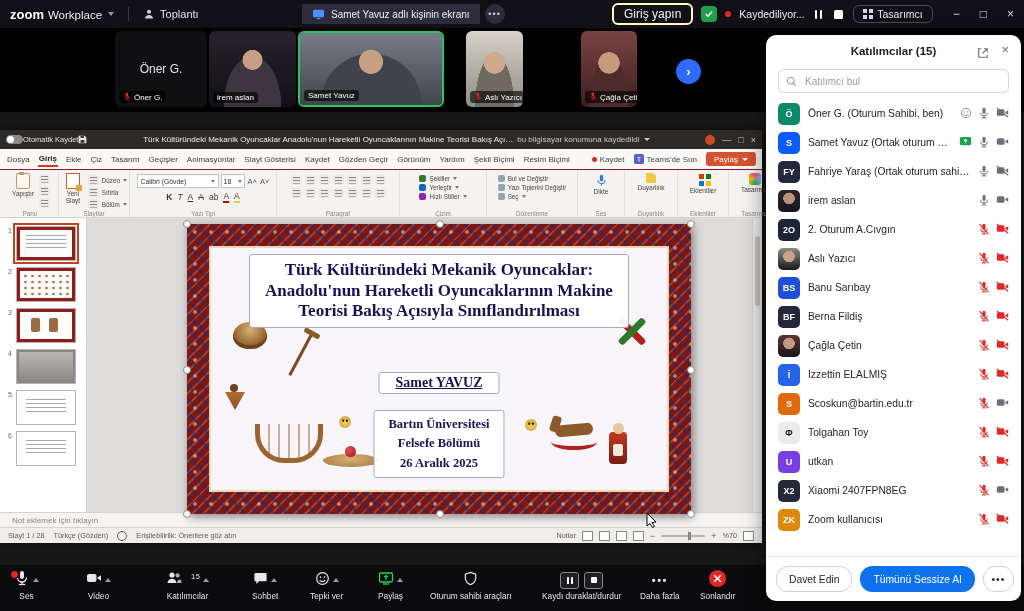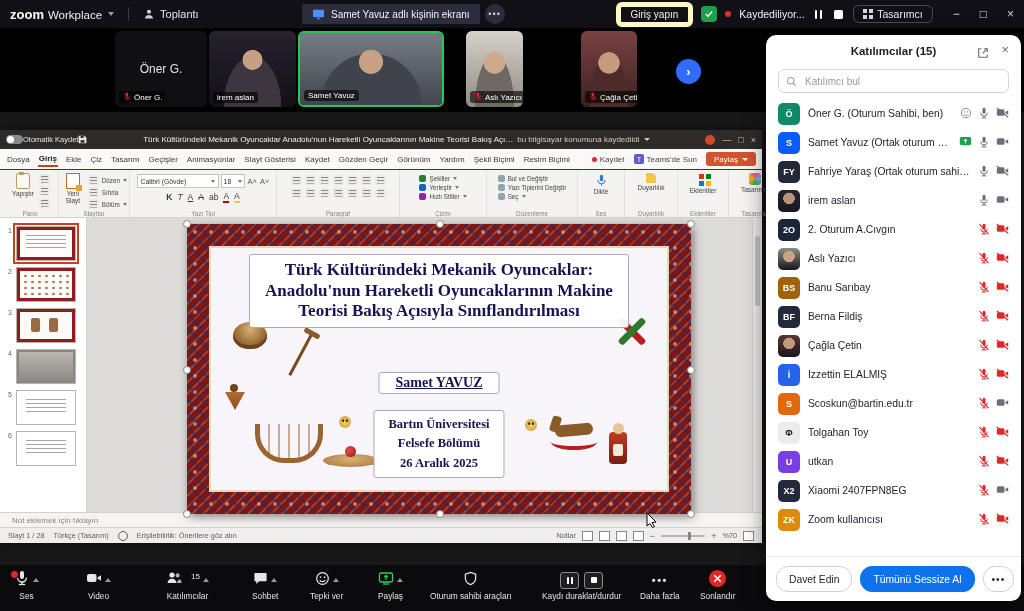--- a/index.html
+++ b/index.html
@@ -10,21 +10,21 @@
   .tb-left{display:flex;align-items:center;gap:6px;padding-left:10px;}
   .logo b{font-size:13px;font-weight:bold;color:#fff;}
   .logo .wp{font-size:11.5px;margin-left:4px;color:#f0f0f4;}
   .chev-dn{width:0;height:0;border-left:3.5px solid transparent;border-right:3.5px solid transparent;border-top:4px solid #9a9aa4;}
   .tb-sep{width:1px;height:14px;background:#3a3a44;margin:0 8px;}
   .tb-tab{display:flex;align-items:center;gap:5px;font-size:11px;color:#e4e4ea;}
   .share-wrap{position:absolute;left:302px;top:4px;display:flex;align-items:center;gap:5px;}
   .share-pill{height:20px;display:flex;align-items:center;gap:6px;background:#2c2c3c;border-radius:0;padding:0 10px;font-size:10px;color:#f0f0f6;}
   .pill-more{width:20px;height:20px;border-radius:50%;background:#2c2c3c;color:#cfcfda;font-size:9px;display:flex;align-items:center;justify-content:center;letter-spacing:1px;}
   .tb-right{margin-left:auto;display:flex;align-items:center;gap:8px;padding-right:10px;}
-  .signin{background:none;border:5px solid #fef9c3;border-radius:6px;color:#f0f0f6;font-size:10px;padding:2px 10px;font-family:inherit;}
+  .signin{background:none;border:2px solid #fef9c3;border-radius:6px;color:#f0f0f6;font-size:12px;padding:2px 10px;font-family:inherit;}
   .shield{width:16px;height:16px;border-radius:4px;background:#1CA04A;display:flex;align-items:center;justify-content:center;}
   .rec-dot{width:6px;height:6px;border-radius:50%;background:#E02828;}
   .rec-text{font-size:10.5px;color:#f0f0f6;}
   .rp{display:inline-flex;gap:2.5px;padding:2px;}
   .rp i{width:2.5px;height:9px;background:#fff;border-radius:1px;}
   .rs{width:9px;height:9px;background:#fff;border-radius:1.5px;margin:0 2px;}
   .view-btn{display:flex;align-items:center;border:1px solid #4a4a54;border-radius:6px;background:none;color:#ececf2;font-size:10.5px;padding:2px 9px;font-family:inherit;}
   .grid-ic{width:4px;height:4px;background:#d6d6dd;box-shadow:6px 0 #d6d6dd,0 6px #d6d6dd,6px 6px #d6d6dd;margin-right:10px;margin-bottom:6px;}
   .win{font-size:12px;color:#d6d6dd;margin-left:12px;}
   
@@ -606,21 +606,21 @@
         </div>
         <div class="vscroll"></div>
       </div>
     </div>
 
     <div class="ppt-notes">Not eklemek için tıklayın</div>
 
     <div class="ppt-status">
       <div class="st-l">
         <span>Slayt 1 / 28</span>
-        <span>Türkçe (Tasarım)</span>
+        <span>Türkçe (Gözden)</span>
         <span class="acc-ic"></span>
         <span>Erişilebilirlik: Önerilere göz atın</span>
       </div>
       <div class="st-r">
         <span>Notlar</span>
         <span class="vic"></span>
         <span class="vic"></span>
         <span class="vic"></span>
         <span class="vic"></span>
         <span class="zm">−</span>
@@ -758,21 +758,21 @@
                 <line x1="2" y1="1.5" x2="14" y2="14.8" stroke="#E02828" stroke-width="1.5"></line>
               </svg></span>
             <span><svg width="13" height="13" viewBox="0 0 16 16">
                 <rect x="1" y="4" width="9.5" height="8" rx="2" fill="#E02828"></rect>
                 <path d="M11.5 7.5 15 5.2v5.6l-3.5-2.3z" fill="#E02828"></path>
                 <line x1="1" y1="2.5" x2="15" y2="13.8" stroke="#E02828" stroke-width="1.5"></line>
               </svg></span>
           </span>
         </div>
         <div class="p-row">
-          <div class="p-avatar" style="background: #a16207;">BS</div>
+          <div class="p-avatar" style="background: #1d4ed8;">BS</div>
           <span class="p-name">Banu Sarıbay</span>
           <span class="p-ics">
             <span><svg width="12" height="12" viewBox="0 0 16 16">
                 <rect x="6" y="1" width="4" height="8" rx="2" fill="#E02828"></rect>
                 <path d="M3.5 7.5a4.5 4.5 0 0 0 9 0" stroke="#E02828" stroke-width="1.3" fill="none"></path>
                 <line x1="8" y1="12" x2="8" y2="14.5" stroke="#E02828" stroke-width="1.3"></line>
                 <line x1="4.8" y1="14.5" x2="11.2" y2="14.5" stroke="#E02828" stroke-width="1.3"></line>
                 <line x1="2" y1="1.5" x2="14" y2="14.8" stroke="#E02828" stroke-width="1.5"></line>
               </svg></span>
             <span><svg width="13" height="13" viewBox="0 0 16 16">

